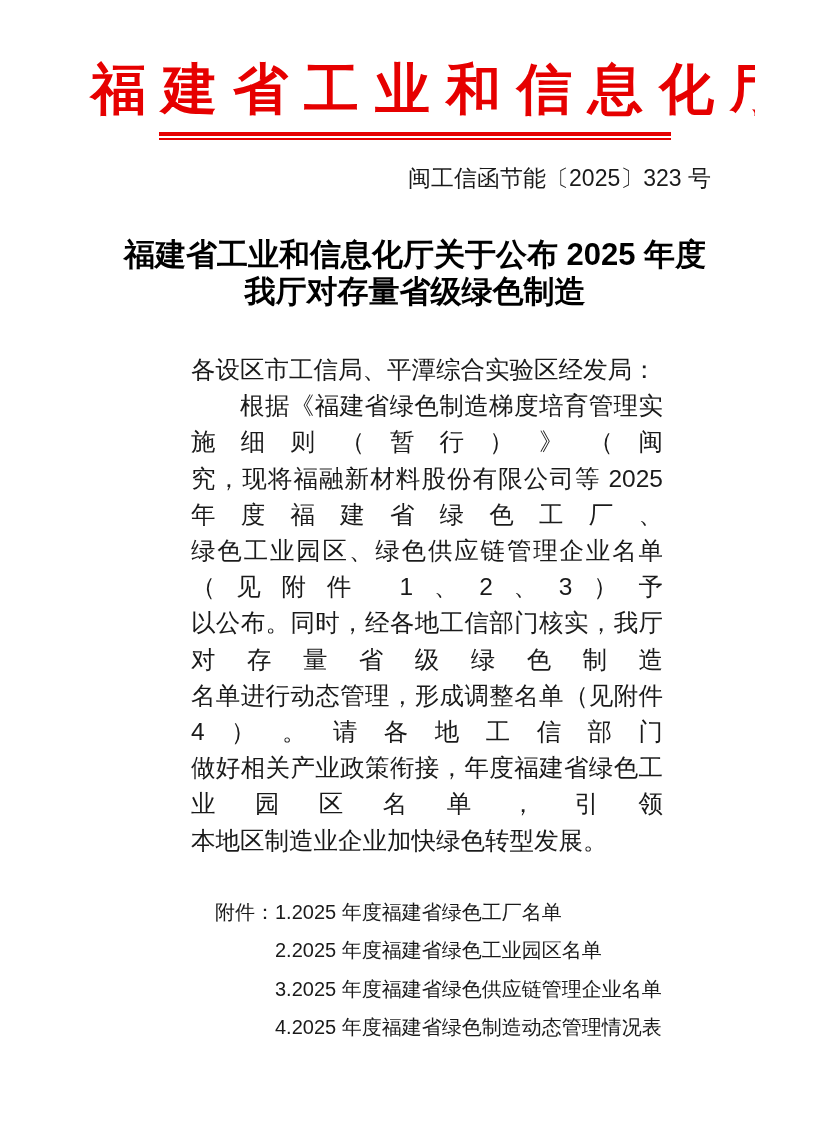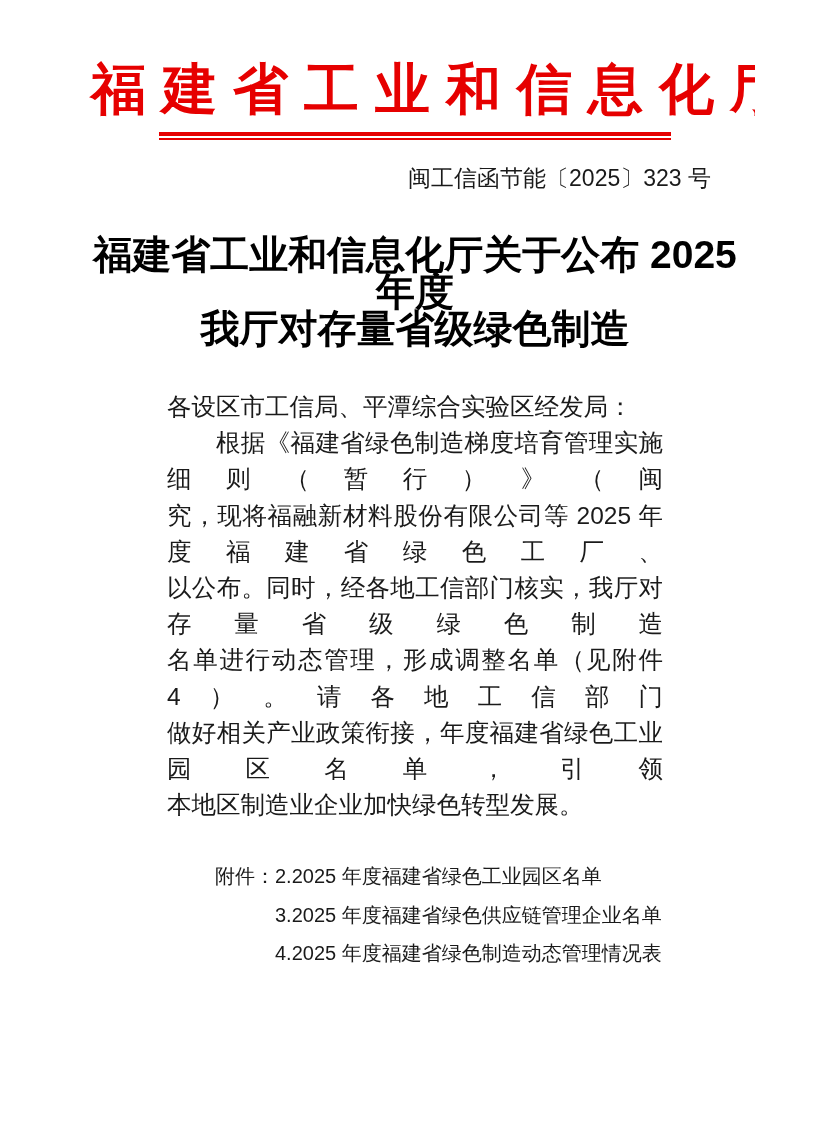--- a/index.html
+++ b/index.html
@@ -42,26 +42,26 @@
     text-align:right;
     font-size:23px;
     line-height:28px;
   }
   
   .title-block{
     margin-top:44px;
     text-align:center;
     color:#000;
     font-weight:bold;
-    font-size:39px;
+    font-size:31px;
     line-height:37px;
   }
   
   .body-block{
-    margin:42px 92px 0 92px;
+    margin:42px 92px 0 116px;
     font-size:24.5px;
   }
   .bline{
     line-height:36.2px;
     text-align:justify;
     text-align-last:justify;
   }
   .bline.no-just{text-align-last:left;}
   .bline.indent{text-indent:2em;}
   
@@ -89,28 +89,30 @@
 
   <div class="title-block">
     <div>福建省工业和信息化厅关于公布 2025 年度</div>
     <div>我厅对存量省级绿色制造</div>
   </div>
 
   <div class="body-block">
     <div class="bline no-just">各设区市工信局、平潭综合实验区经发局：</div>
     <div class="bline indent">根据《福建省绿色制造梯度培育管理实施细则（暂行）》（闽</div>
     <div class="bline">究，现将福融新材料股份有限公司等 2025 年度福建省绿色工厂、</div>
+    <div class="bline">绿色工业园区、绿色供应链管理企业名单（见附件 1、2、3）予</div>
     <div class="bline">以公布。同时，经各地工信部门核实，我厅对存量省级绿色制造</div>
     <div class="bline">名单进行动态管理，形成调整名单（见附件 4）。请各地工信部门</div>
     <div class="bline">做好相关产业政策衔接，年度福建省绿色工业园区名单，引领</div>
     <div class="bline no-just">本地区制造业企业加快绿色转型发展。</div>
   </div>
 
   <div class="attachments">
     <div class="label">附件：</div>
     <div class="items">
+      <div class="att-line">1.2025 年度福建省绿色工厂名单</div>
       <div class="att-line">2.2025 年度福建省绿色工业园区名单</div>
       <div class="att-line">3.2025 年度福建省绿色供应链管理企业名单</div>
       <div class="att-line">4.2025 年度福建省绿色制造动态管理情况表</div>
     </div>
   </div>
 
 </div>
 
 </body></html>

